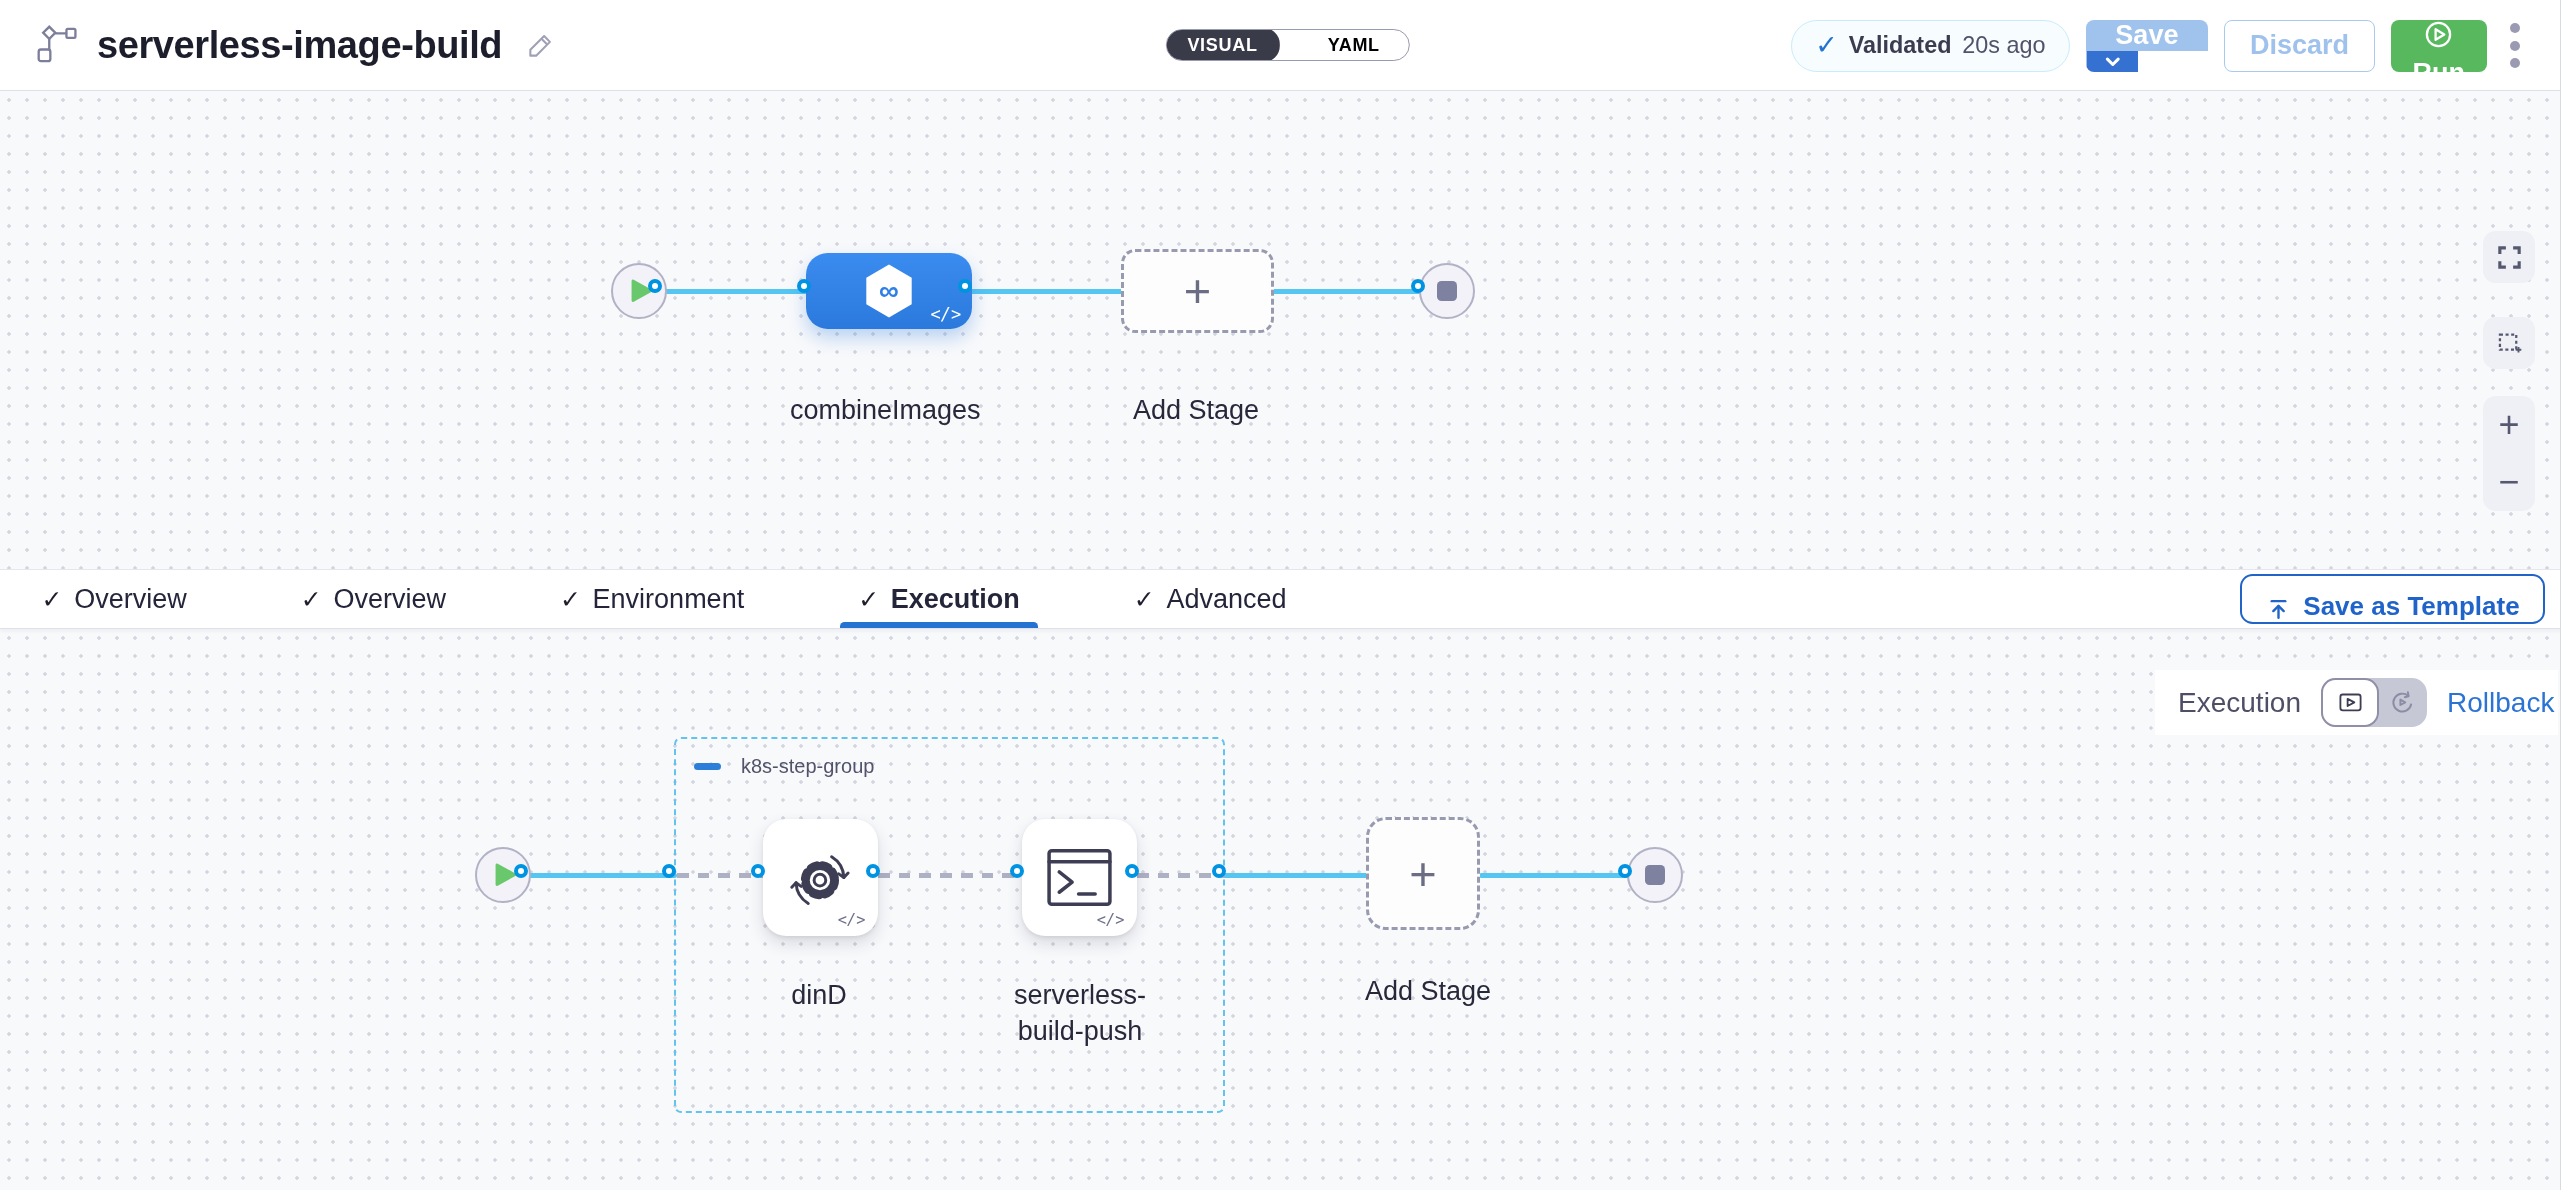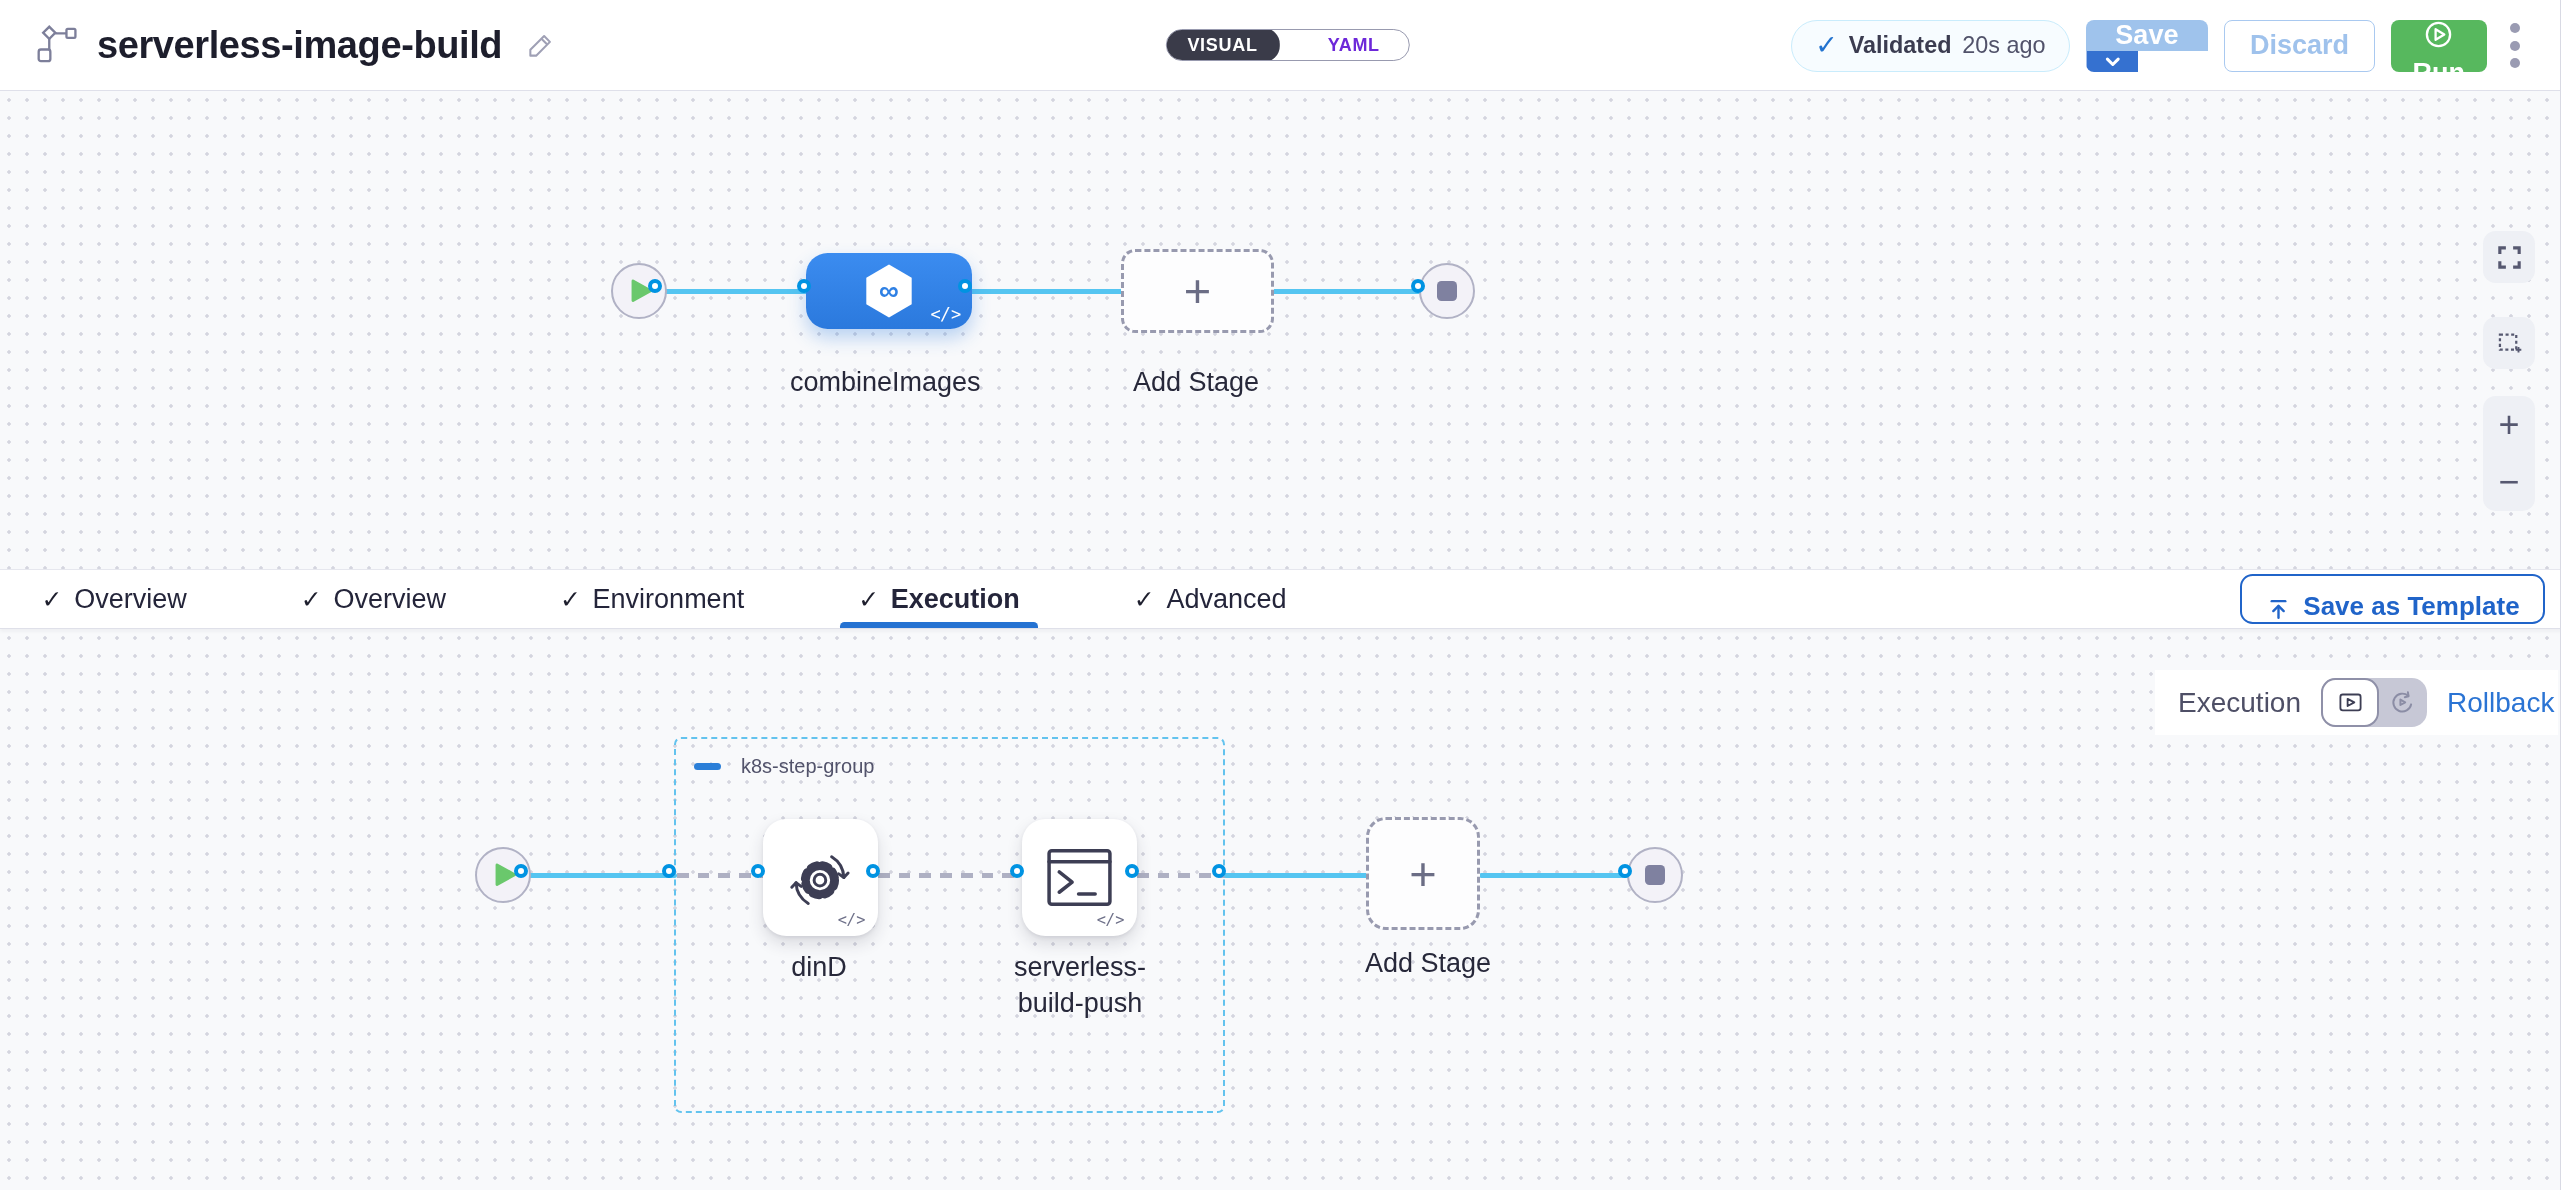--- a/index.html
+++ b/index.html
@@ -11,21 +11,21 @@
   
   .header { position:absolute; top:0; left:0; width:2576px; height:91px; background:#ffffff;
             border-bottom:0.9px solid #dfe0ea; display:flex; align-items:center; z-index:30; }
   .h-left { display:flex; align-items:center; gap:18px; padding-left:36px; }
   .page-title { font-size:38px; font-weight:700; color:#1d1e2c; letter-spacing:-0.4px; }
   .edit-btn { background:none; border:none; cursor:pointer; display:flex; align-items:center; margin-left:5.4px; }
 
   .mode-toggle { position:absolute; left:50%; top:50%; transform:translate(-50%,-50%);
                  display:flex; height:32px; border:1.8px solid #989aaf; border-radius:18px; background:#fff; overflow:hidden;gap:20px; }
   .mode-toggle button { border:none; background:transparent; font-family:inherit; font-size:18px; font-weight:700;
-                 letter-spacing:0.7px; color:#6d28d9; width:111px; cursor:pointer; }
+                 letter-spacing:0.7px; color:#000000; width:111px; cursor:pointer; }
   .mode-toggle button.sel { background:#3a3b49; color:#fff; border-radius:16px; margin:-1.8px; width:115px; }
 
   .h-right { position:absolute; right:49px; top:0; height:91px; display:flex; align-items:center; gap:16px; }
 
   .validated-chip { display:flex; align-items:center; gap:10.8px; height:52px; padding:0 23.4px;
                     background:#f7fcff; border:1.8px solid #c9ecfc; border-radius:27px; cursor:pointer; }
   .validated-chip .chk { color:#2373cf; font-size:27px; font-weight:700; line-height:1; }
   .validated-chip .vlabel { font-size:23.4px; font-weight:700; color:#3b3c50; }
   .validated-chip .vtime { font-size:23.4px; color:#51526a; }
 
@@ -67,21 +67,21 @@
   .step-card { position:absolute; width:115px; height:117px; border-radius:23.4px; background:#fff; z-index:5;
             box-shadow:0 7.2px 16px rgba(40,41,61,.14),0 1.8px 3.6px rgba(40,41,61,.08);
             display:flex; align-items:center; justify-content:center; cursor:pointer; }
   .step-card .code-ic { position:absolute; right:12.6px; bottom:7.2px; color:#6e7089; font-family:"DejaVu Sans Mono",monospace;
             font-size:15.3px; font-style:italic; }
 
   .dashed-box { position:absolute; background:#fdfdfe; border:3.6px dashed #989aaf; border-radius:14.4px;
             display:flex; align-items:center; justify-content:center; z-index:5; cursor:pointer;
             color:#6b6d85; font-size:47px; font-weight:400; line-height:0; }
 
-  .node-label { position:absolute; width:180px; text-align:center; font-size:27px; color:#27283a; z-index:5; line-height:36px; }
+  .node-label { position:absolute; width:180px; text-align:center; font-size:27px; color:#27283a; z-index:5; line-height:36px;margin-top:28px; }
 
   
   .cv-btn { position:absolute; left:2483px; width:52px; height:52px; background:#eef0f5; border:none;
             border-radius:12.6px; display:flex; align-items:center; justify-content:center; cursor:pointer; z-index:8; }
   .zoom-group { position:absolute; left:2483px; top:305px; width:52px; height:115px; background:#eef0f5;
             border-radius:12.6px; display:flex; flex-direction:column; z-index:8; }
   .zoom-group button { flex:1; border:none; background:none; font-family:inherit; font-size:36px; color:#565870; cursor:pointer; line-height:1; }
 
   
   .tabbar { position:absolute; top:569px; left:0; width:2576px; height:60px; background:#fff;

